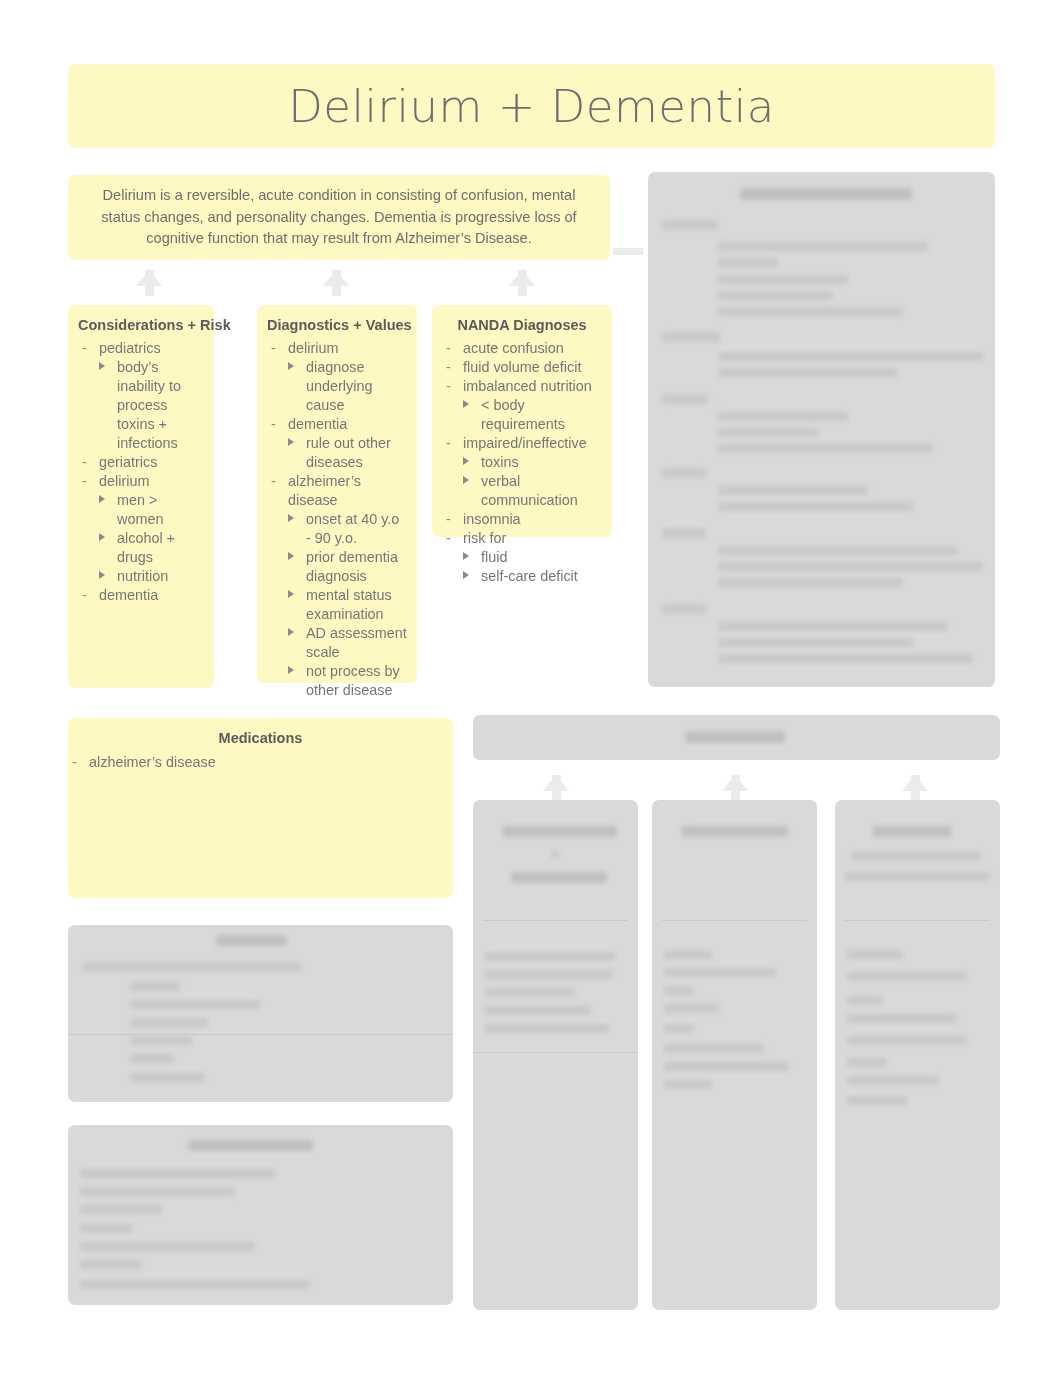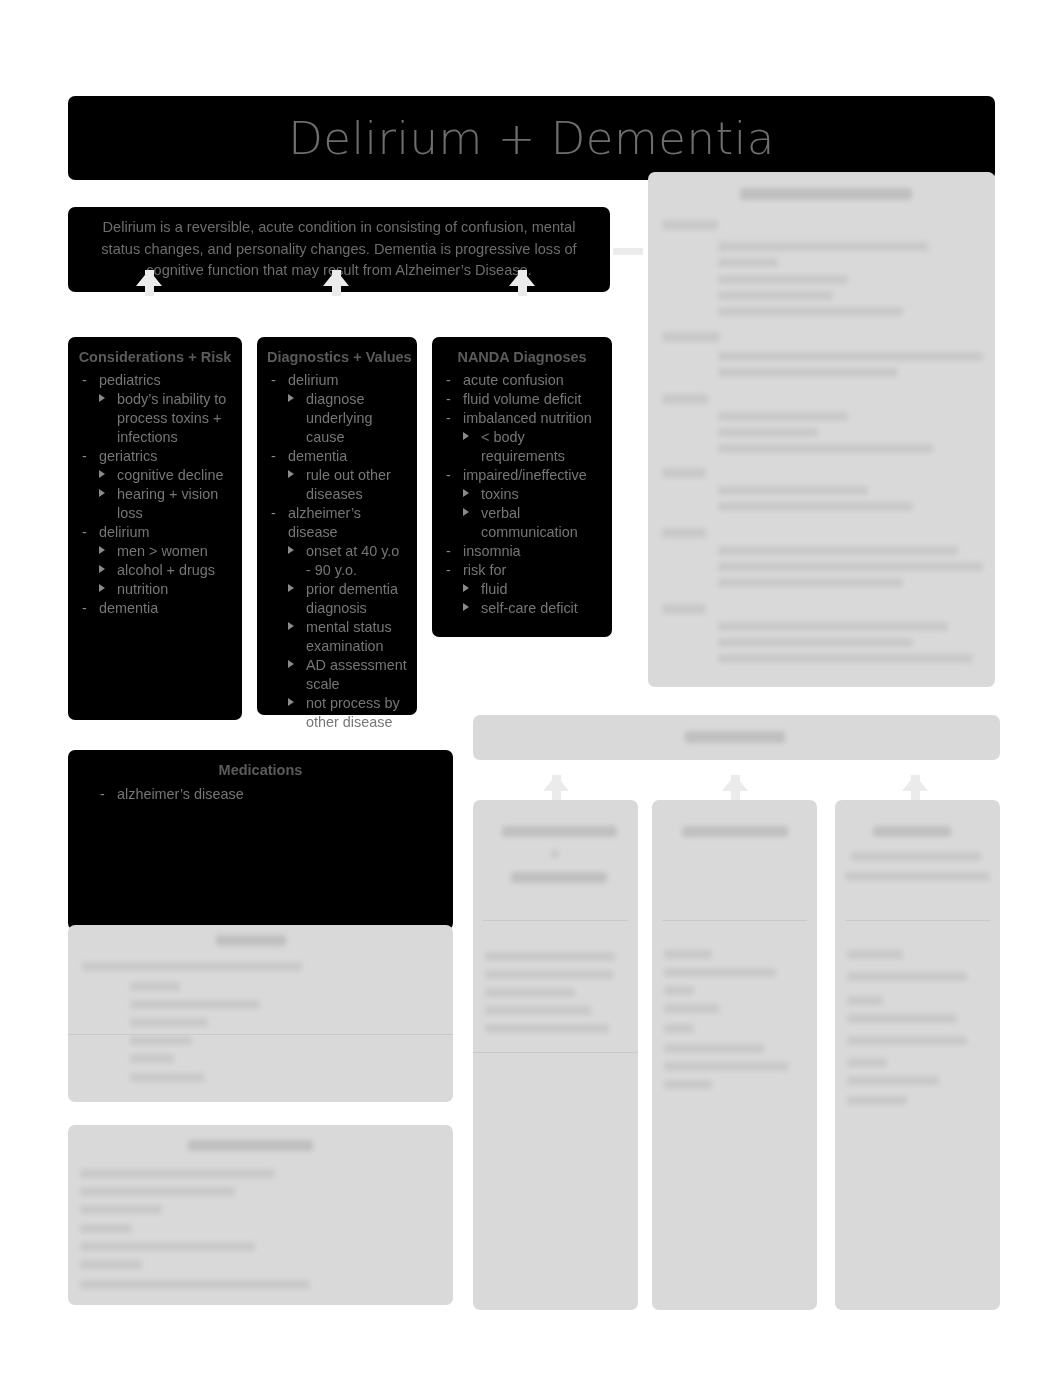--- a/index.html
+++ b/index.html
@@ -11,24 +11,23 @@
     width: 1062px;
     height: 1377px;
     position: relative;
     font-family: "Liberation Sans", sans-serif;
     -webkit-font-smoothing: antialiased;
   }
 
   
   .box {
     position: absolute;
-    background: #000000;
+    background: #fef9c3;
     border-radius: 7px;
     box-sizing: border-box;
-    margin-top: 32px;
   }
 
   
   #title-banner {
     left: 68px;
     top: 64px;
     width: 927px;
     height: 84px;
     display: flex;
     align-items: center;
@@ -74,23 +73,23 @@
     position: absolute;
     width: 9px;
     background: #ebebeb;
   }
 
   
   .col-box {
     top: 305px;
     padding: 12px 10px 14px 10px;
   }
-  #col-considerations { left: 68px;  width: 174px; height: 383px; }
+  #col-considerations { left: 68px;  width: 146px; height: 383px; }
   #col-diagnostics    { left: 257px; width: 160px; height: 378px; }
-  #col-nanda          { left: 432px; width: 180px; height: 300px; }
+  #col-nanda          { left: 432px; width: 180px; height: 232px; }
 
   .col-head {
     text-align: center;
     font-size: 14.5px;
     font-weight: bold;
     color: #5b5b5b;
     margin: 0 0 6px 0;
     white-space: nowrap;
   }
 
@@ -152,21 +151,21 @@
     border-bottom: 4px solid transparent;
     border-left: 6px solid #8a8a8a;
   }
 
   
   #medications-box {
     left: 68px;
     top: 718px;
     width: 385px;
     height: 180px;
-    padding: 12px 28px;
+    padding: 12px 0;
   }
   #medications-box .col-head { margin-bottom: 7px; }
 
   
   .redacted {
     position: absolute;
     background: #d9d9d9;
     border-radius: 7px;
     overflow: hidden;
     box-sizing: border-box;
@@ -223,24 +222,20 @@
 
 <div class="box col-box" id="col-considerations">
   <div class="col-head">Considerations + Risk</div>
   <ul class="lvl1">
     <li><span class="dash">-</span><span>pediatrics</span>
       <ul class="lvl2">
         <li><span class="tri"></span><span>body’s inability to process toxins + infections</span></li>
       </ul>
     </li>
     <li><span class="dash">-</span><span>geriatrics</span>
-      <ul class="lvl2">
-        <li><span class="tri"></span><span>cognitive decline</span></li>
-        <li><span class="tri"></span><span>hearing + vision loss</span></li>
-      </ul>
     </li>
     <li><span class="dash">-</span><span>delirium</span>
       <ul class="lvl2">
         <li><span class="tri"></span><span>men &gt; women</span></li>
         <li><span class="tri"></span><span>alcohol + drugs</span></li>
         <li><span class="tri"></span><span>nutrition</span></li>
       </ul>
     </li>
     <li><span class="dash">-</span><span>dementia</span>
     </li>

